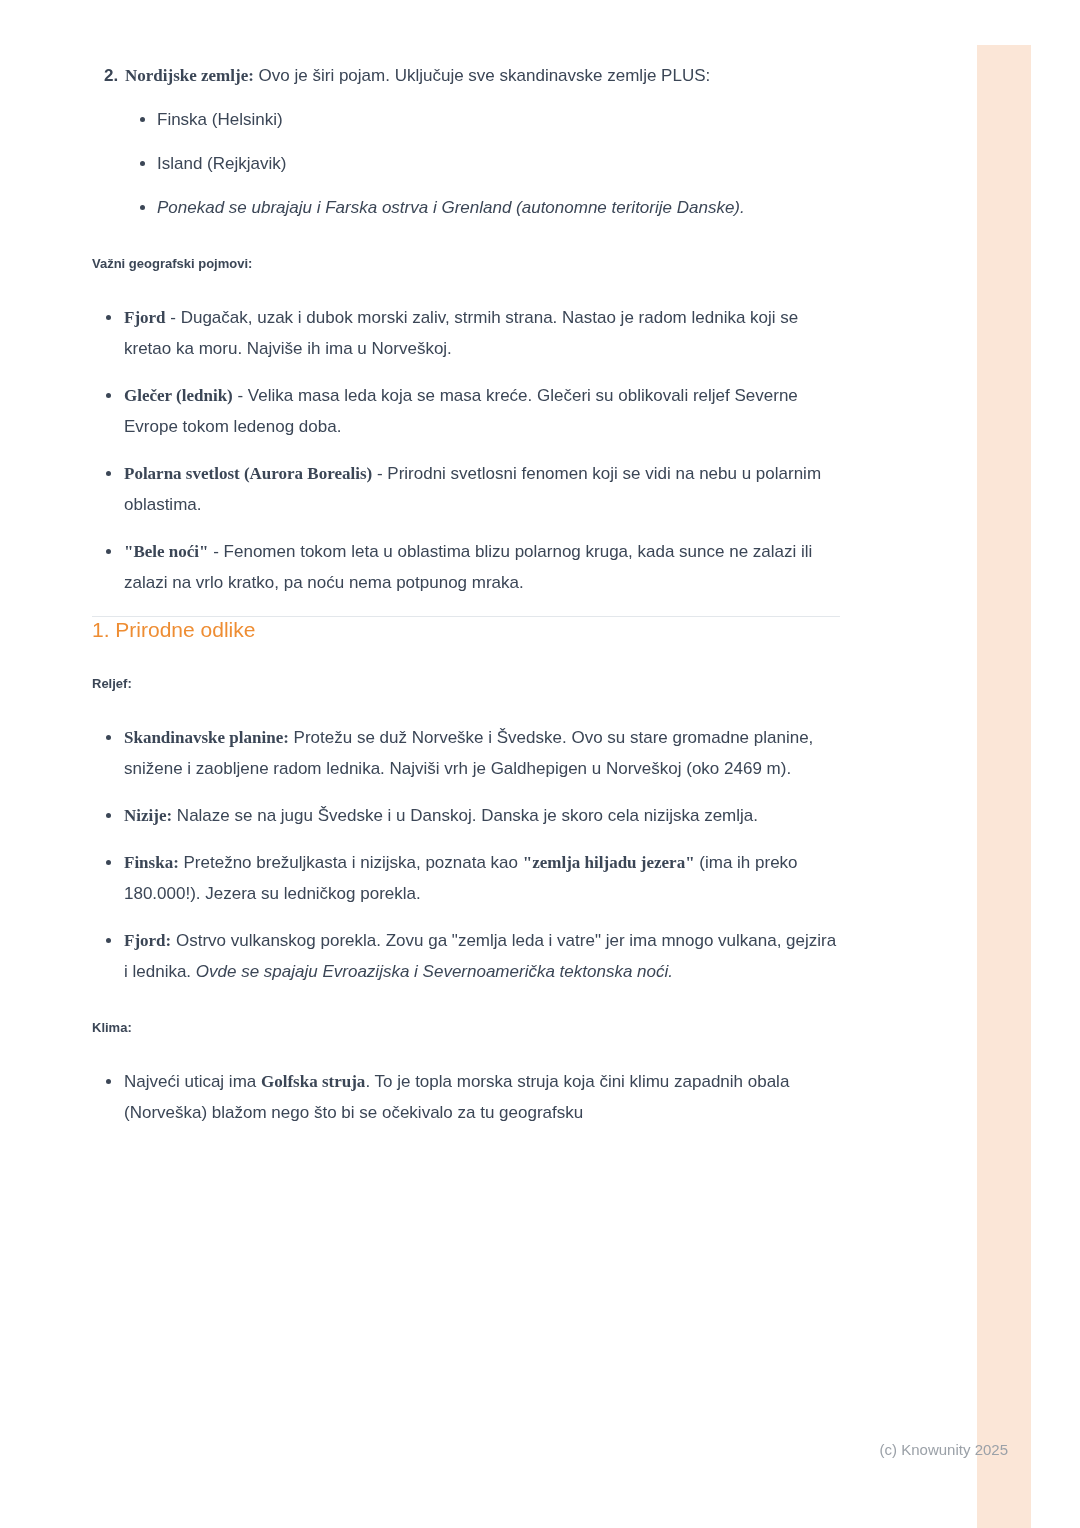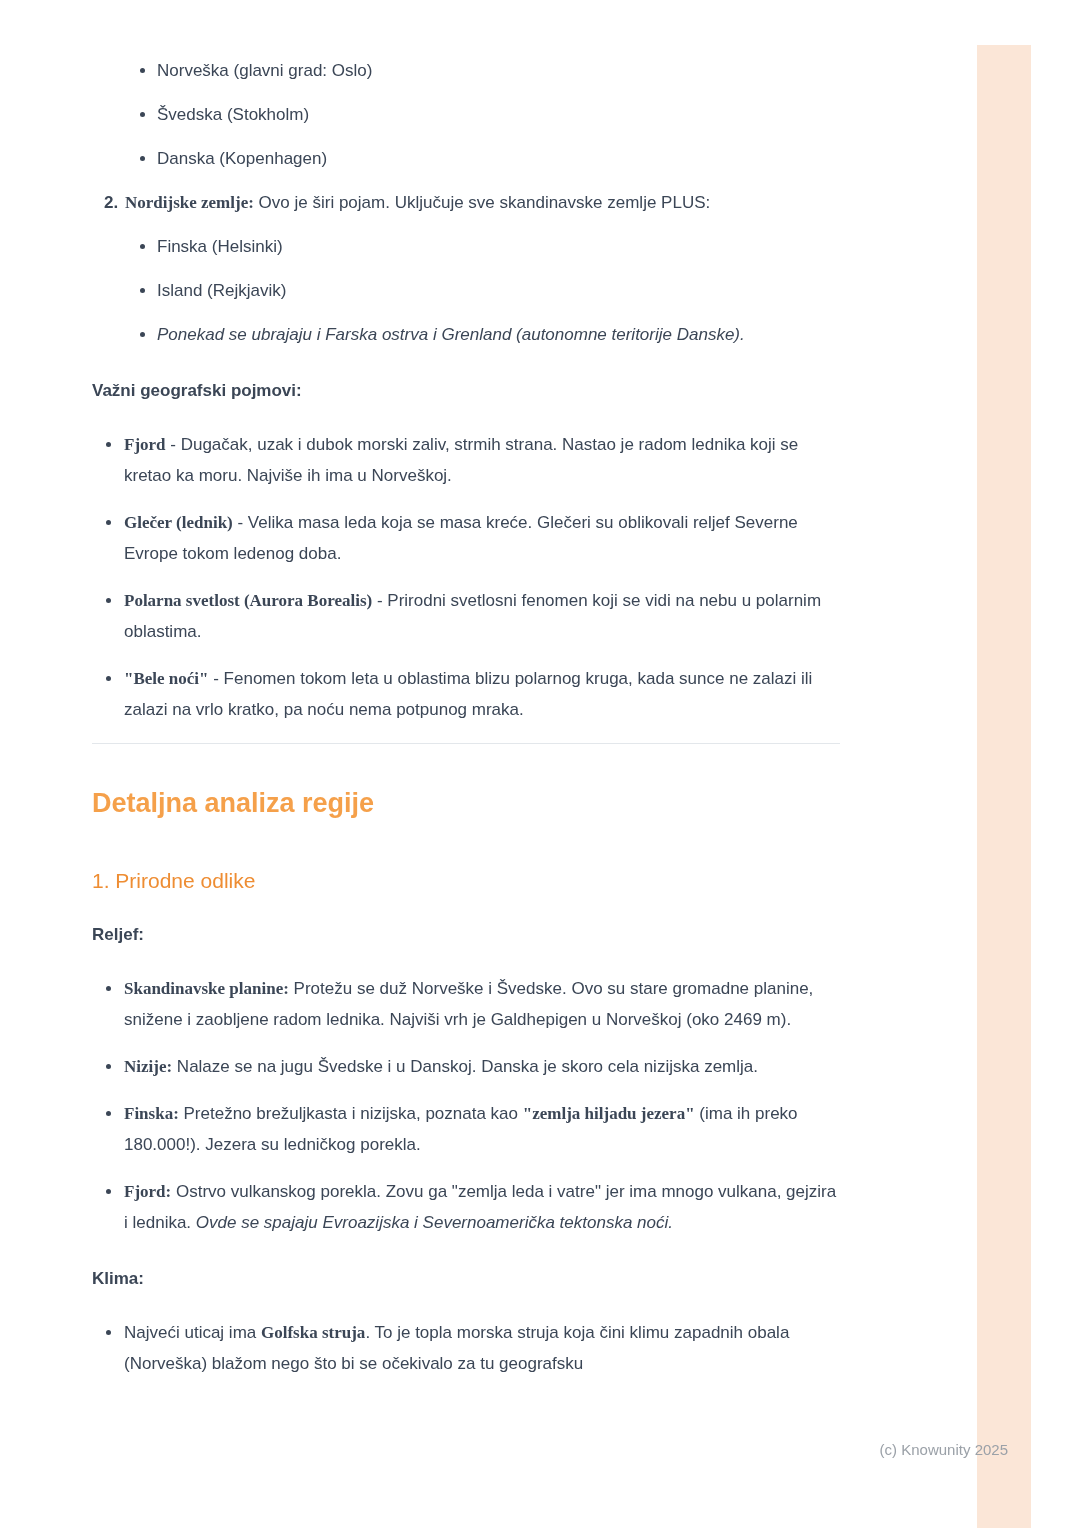--- a/index.html
+++ b/index.html
@@ -54,21 +54,21 @@
   .numbered {
     display: flex;
     margin: 10px 0 13px 12px;
   }
   .num {
     width: 21px;
     flex-shrink: 0;
     font-weight: bold;
   }
   h3 {
-    font-size: 17px;
+    font-size: 13px;
     font-weight: bold;
     margin: 25px 0 23px;
     color: #3b4656;
   }
   .divider {
     border: none;
     border-top: 1px solid #e3e7eb;
     margin: 18px 0 0;
   }
   h1 {
@@ -94,25 +94,20 @@
   }
 </style>
 </head>
 <body>
 
 <div class="page">
   <div class="stripe"></div>
 
   <div class="content">
 
-    <ul class="lvl2">
-      <li>Norveška (glavni grad: Oslo)</li>
-      <li>Švedska (Stokholm)</li>
-      <li>Danska (Kopenhagen)</li>
-    </ul>
 
     <div class="numbered">
       <span class="num">2.</span>
       <p><span class="b">Nordijske zemlje:</span><span> Ovo je širi pojam. Uključuje sve skandinavske zemlje PLUS:</span></p>
     </div>
 
     <ul class="lvl2">
       <li>Finska (Helsinki)</li>
       <li>Island (Rejkjavik)</li>
       <li class="i">Ponekad se ubrajaju i Farska ostrva i Grenland (autonomne teritorije Danske).</li>
@@ -122,21 +117,20 @@
 
     <ul class="lvl1">
       <li><span class="b">Fjord</span><span> - Dugačak, uzak i dubok morski zaliv, strmih strana. Nastao je radom lednika koji se kretao ka moru. Najviše ih ima u Norveškoj.</span></li>
       <li><span class="b">Glečer (lednik)</span><span> - Velika masa leda koja se masa kreće. Glečeri su oblikovali reljef Severne Evrope tokom ledenog doba.</span></li>
       <li><span class="b">Polarna svetlost (Aurora Borealis)</span><span> - Prirodni svetlosni fenomen koji se vidi na nebu u polarnim oblastima.</span></li>
       <li><span class="b">"Bele noći"</span><span> - Fenomen tokom leta u oblastima blizu polarnog kruga, kada sunce ne zalazi ili zalazi na vrlo kratko, pa noću nema potpunog mraka.</span></li>
     </ul>
 
     <hr class="divider">
 
-    <h1>Detaljna analiza regije</h1>
 
     <h2>1. Prirodne odlike</h2>
 
     <h3>Reljef:</h3>
 
     <ul class="lvl1">
       <li><span class="b">Skandinavske planine:</span><span> Protežu se duž Norveške i Švedske. Ovo su stare gromadne planine, snižene i zaobljene radom lednika. Najviši vrh je Galdhepigen u Norveškoj (oko 2469 m).</span></li>
       <li><span class="b">Nizije:</span><span> Nalaze se na jugu Švedske i u Danskoj. Danska je skoro cela nizijska zemlja.</span></li>
       <li><span class="b">Finska:</span><span> Pretežno brežuljkasta i nizijska, poznata kao </span><span class="b">"zemlja hiljadu jezera"</span><span> (ima ih preko 180.000!). Jezera su ledničkog porekla.</span></li>
       <li><span class="b">Fjord:</span><span> Ostrvo vulkanskog porekla. Zovu ga "zemlja leda i vatre" jer ima mnogo vulkana, gejzira i lednika. </span><span class="i">Ovde se spajaju Evroazijska i Severnoamerička tektonska noći.</span></li>

